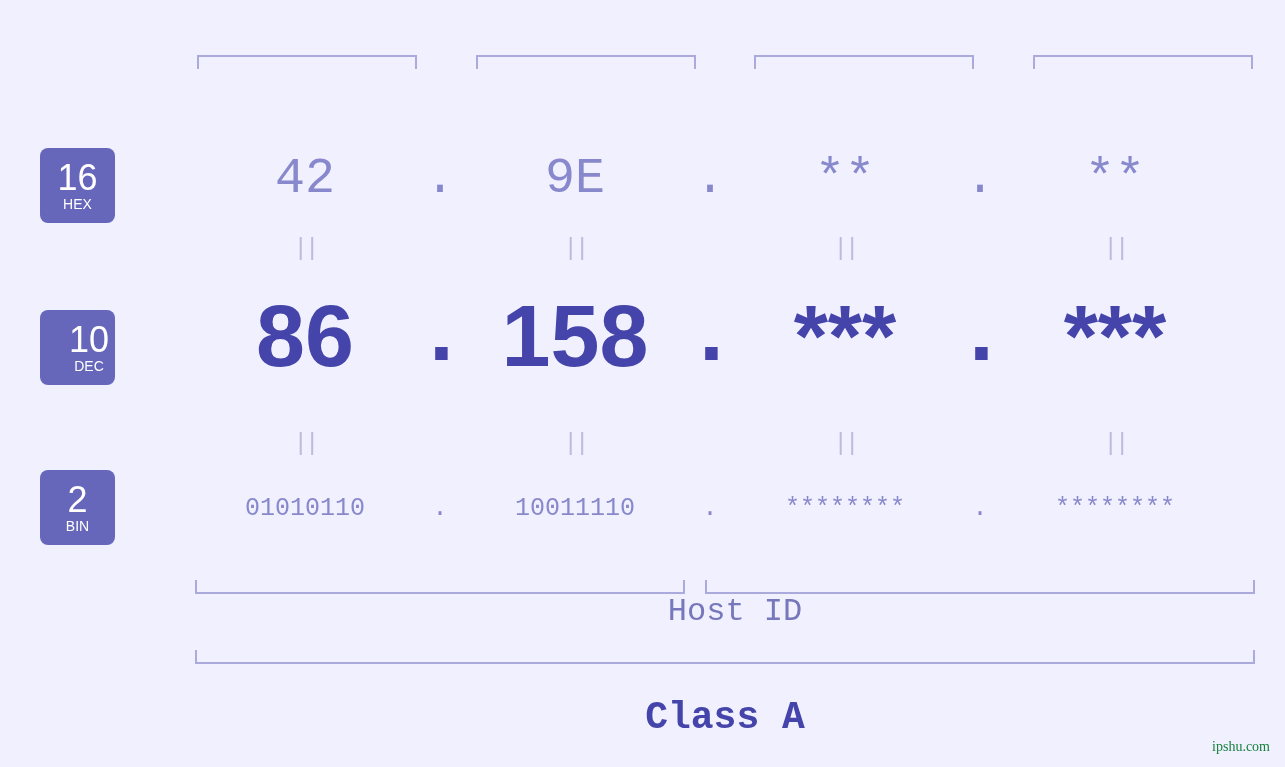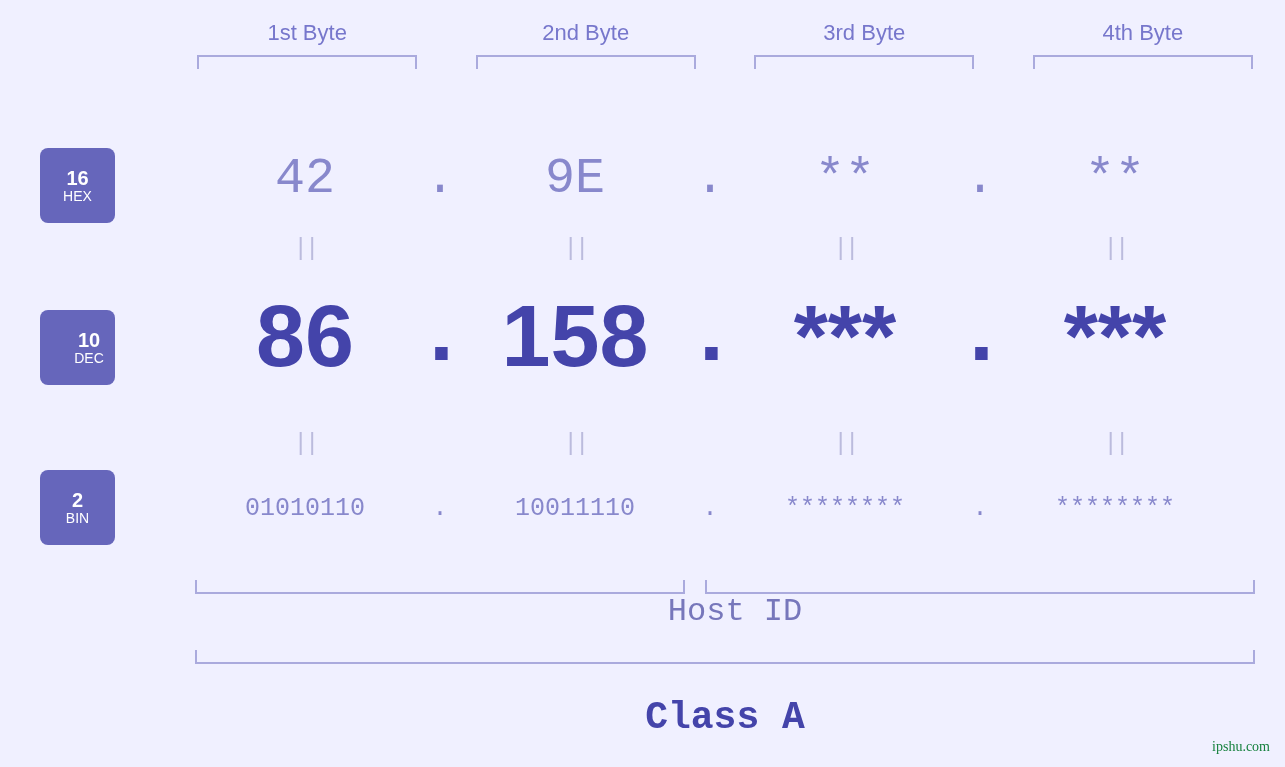--- a/index.html
+++ b/index.html
@@ -21,22 +21,22 @@
       border-radius: 8px;
       display: flex;
       flex-direction: column;
       align-items: center;
       justify-content: center;
       font-family: Arial, sans-serif;
       font-size: 14px;
     }
 
     .label-badge .base-num {
-      font-size: 20px;
-      font-weight: bold;
+      font-size: 36px;
+      font-weight: normal;
       line-height: 1;
     }
 
     .label-badge .base-name {
       font-size: 14px;
     }
 
     
     .watermark {
       position: absolute;
@@ -230,37 +230,20 @@
     .eq-sep {
       width: 50px;
     }
 
   </style>
 </head>
 <body>
 
 <div class="full-layout">
 
-  <div class="row-byte-headers">
-    <div style="width:220px;text-align:center;">
-      <span style="color:#7777cc;font-size:22px;font-family:Arial,sans-serif;">1st Byte</span>
-    </div>
-    <div style="width:50px;"></div>
-    <div style="width:220px;text-align:center;">
-      <span style="color:#7777cc;font-size:22px;font-family:Arial,sans-serif;">2nd Byte</span>
-    </div>
-    <div style="width:50px;"></div>
-    <div style="width:220px;text-align:center;">
-      <span style="color:#7777cc;font-size:22px;font-family:Arial,sans-serif;">3rd Byte</span>
-    </div>
-    <div style="width:50px;"></div>
-    <div style="width:220px;text-align:center;">
-      <span style="color:#7777cc;font-size:22px;font-family:Arial,sans-serif;">4th Byte</span>
-    </div>
-  </div>
 
   <div class="row-top-brackets">
     <div style="width:220px;height:14px;border-top:2px solid #aaaadd;border-left:2px solid #aaaadd;border-right:2px solid #aaaadd;"></div>
     <div style="width:50px;"></div>
     <div style="width:220px;height:14px;border-top:2px solid #aaaadd;border-left:2px solid #aaaadd;border-right:2px solid #aaaadd;"></div>
     <div style="width:50px;"></div>
     <div style="width:220px;height:14px;border-top:2px solid #aaaadd;border-left:2px solid #aaaadd;border-right:2px solid #aaaadd;"></div>
     <div style="width:50px;"></div>
     <div style="width:220px;height:14px;border-top:2px solid #aaaadd;border-left:2px solid #aaaadd;border-right:2px solid #aaaadd;"></div>
   </div>

